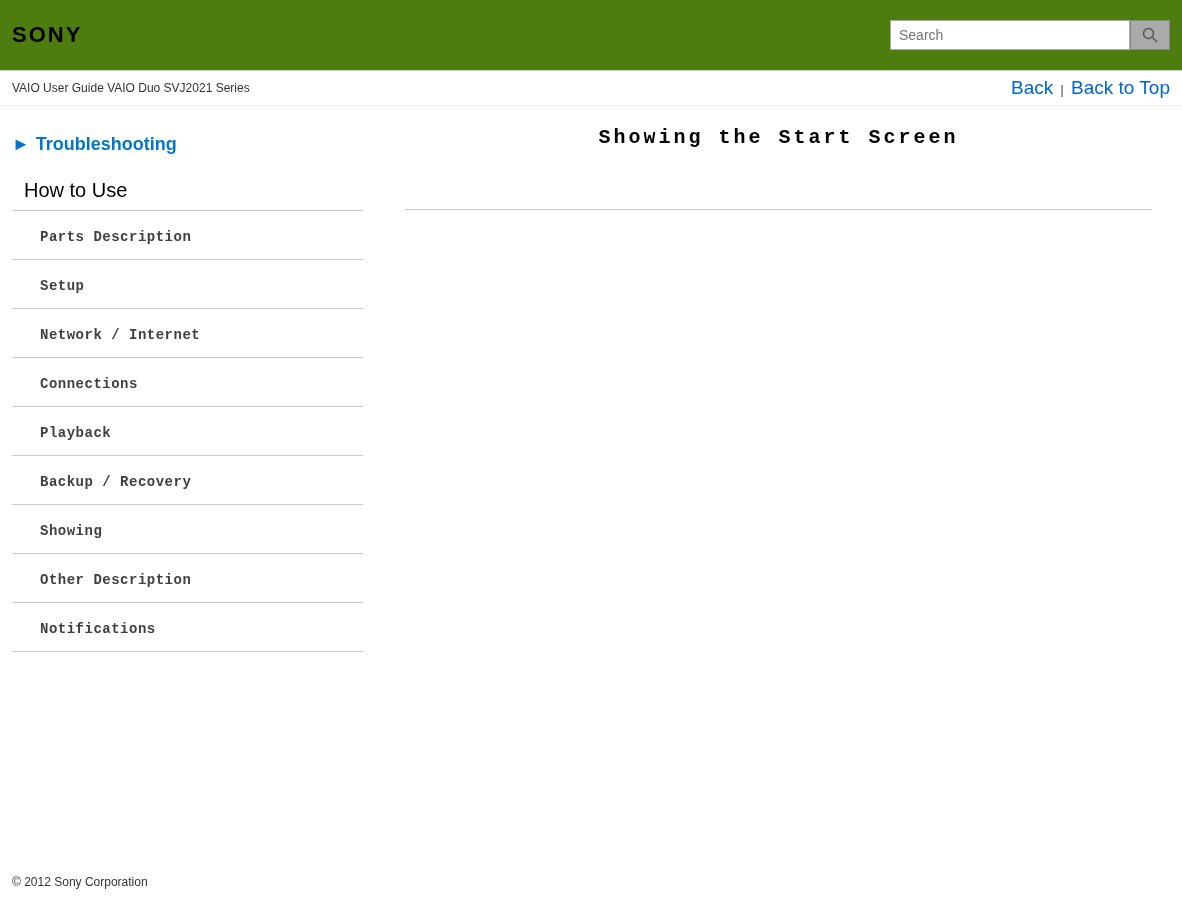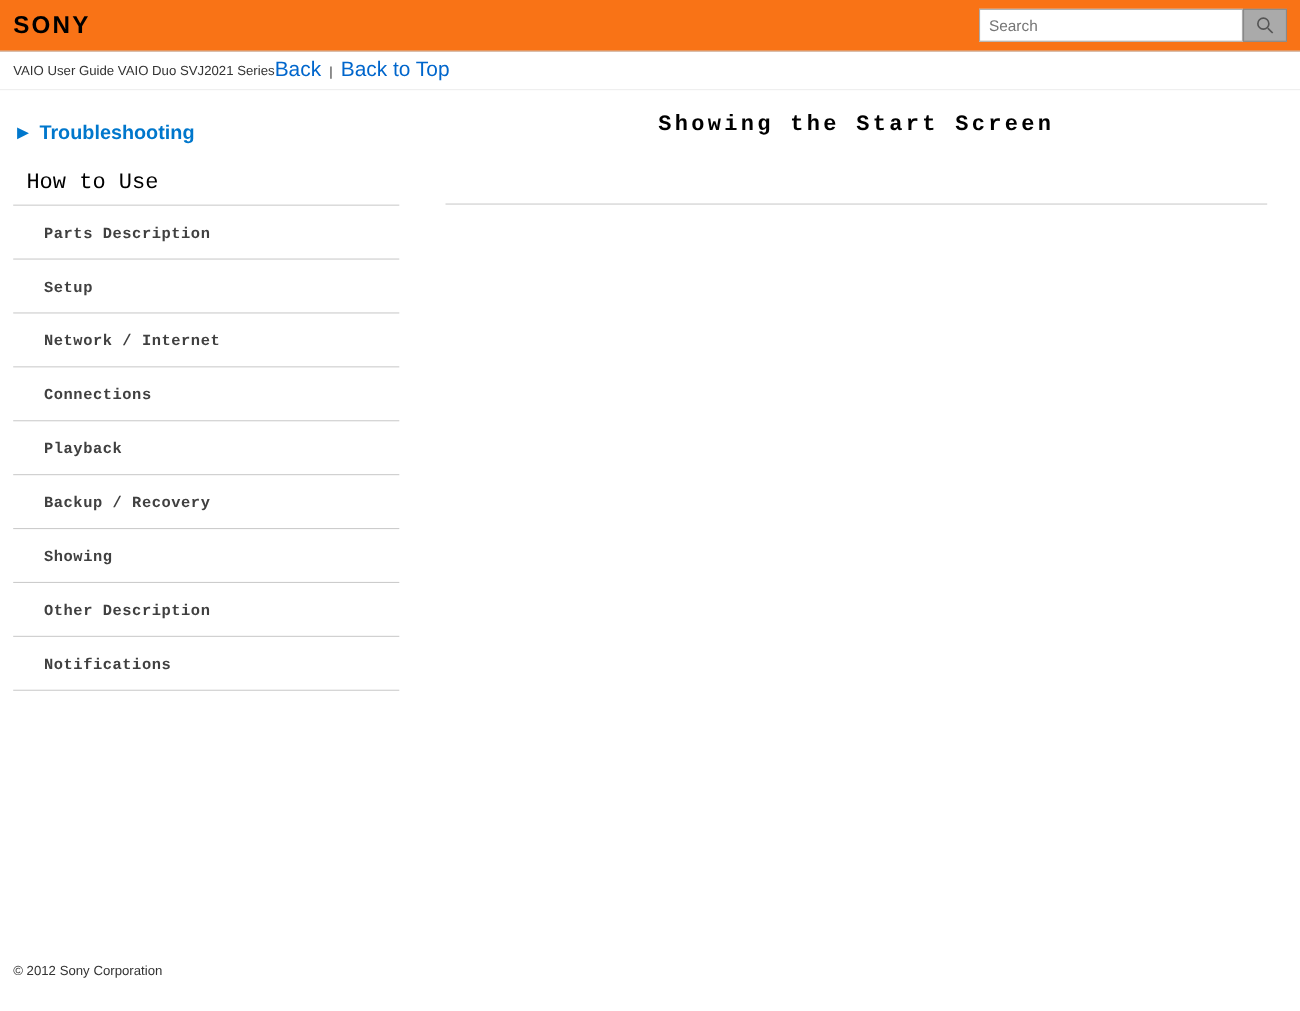--- a/index.html
+++ b/index.html
@@ -15,23 +15,23 @@
       width: 1182px;
       min-height: 919px;
       position: relative;
     }
 
     
     #header {
       display: flex;
       align-items: center;
       justify-content: space-between;
-      padding: 8px 12px;
+      padding: 20px 12px;
       border-bottom: 1px solid #cccccc;
-      background: #f97316;
+      background: #4d7c0f;
     }
 
     #logo-area {
       display: flex;
       align-items: center;
     }
 
     #logo-text {
       font-size: 22px;
       font-weight: bold;
@@ -62,20 +62,21 @@
       cursor: pointer;
       display: flex;
       align-items: center;
       justify-content: center;
     }
 
     
     #breadcrumb-bar {
       display: flex;
       align-items: center;
+      justify-content: space-between;
       padding: 6px 12px;
       font-size: 12px;
       color: #333333;
       border-bottom: 1px solid #eeeeee;
     }
 
     #nav-links a {
       color: #0066cc;
       text-decoration: none;
       font-size: 19px;
@@ -116,21 +117,20 @@
     }
 
     #how-to-use-heading {
       padding: 8px 12px 8px 12px;
       font-size: 20px;
       font-weight: normal;
       color: #000000;
       border-bottom: 1px solid #cccccc;
       margin: 0 12px 0 12px;
       padding-bottom: 8px;
-      font-family: Liberation Mono, monospace;
     }
 
     .sidebar-item {
       display: block;
       padding: 18px 12px 14px 28px;
       font-size: 14px;
       font-weight: bold;
       font-family: 'Courier New', monospace;
       color: #404040;
       border-bottom: 1px solid #cccccc;

